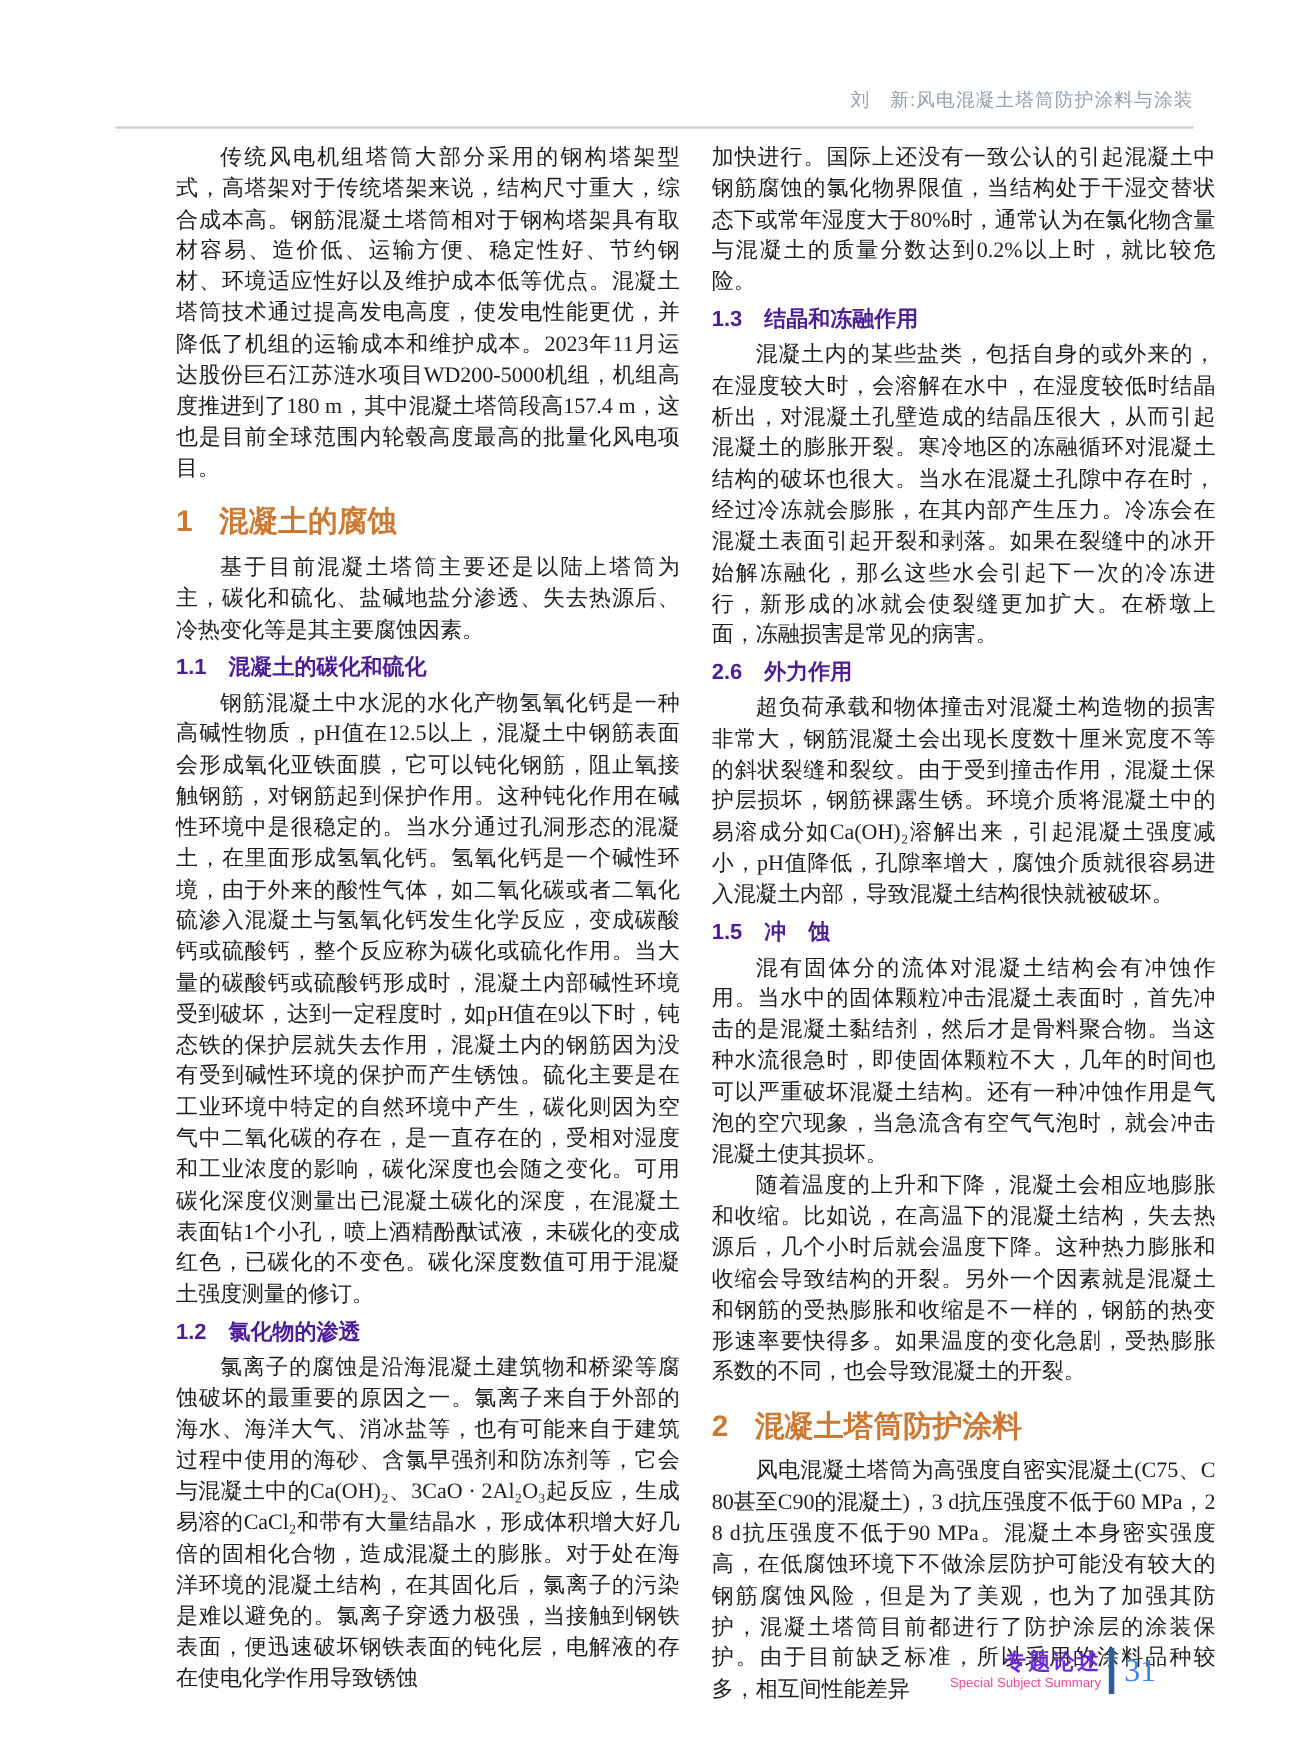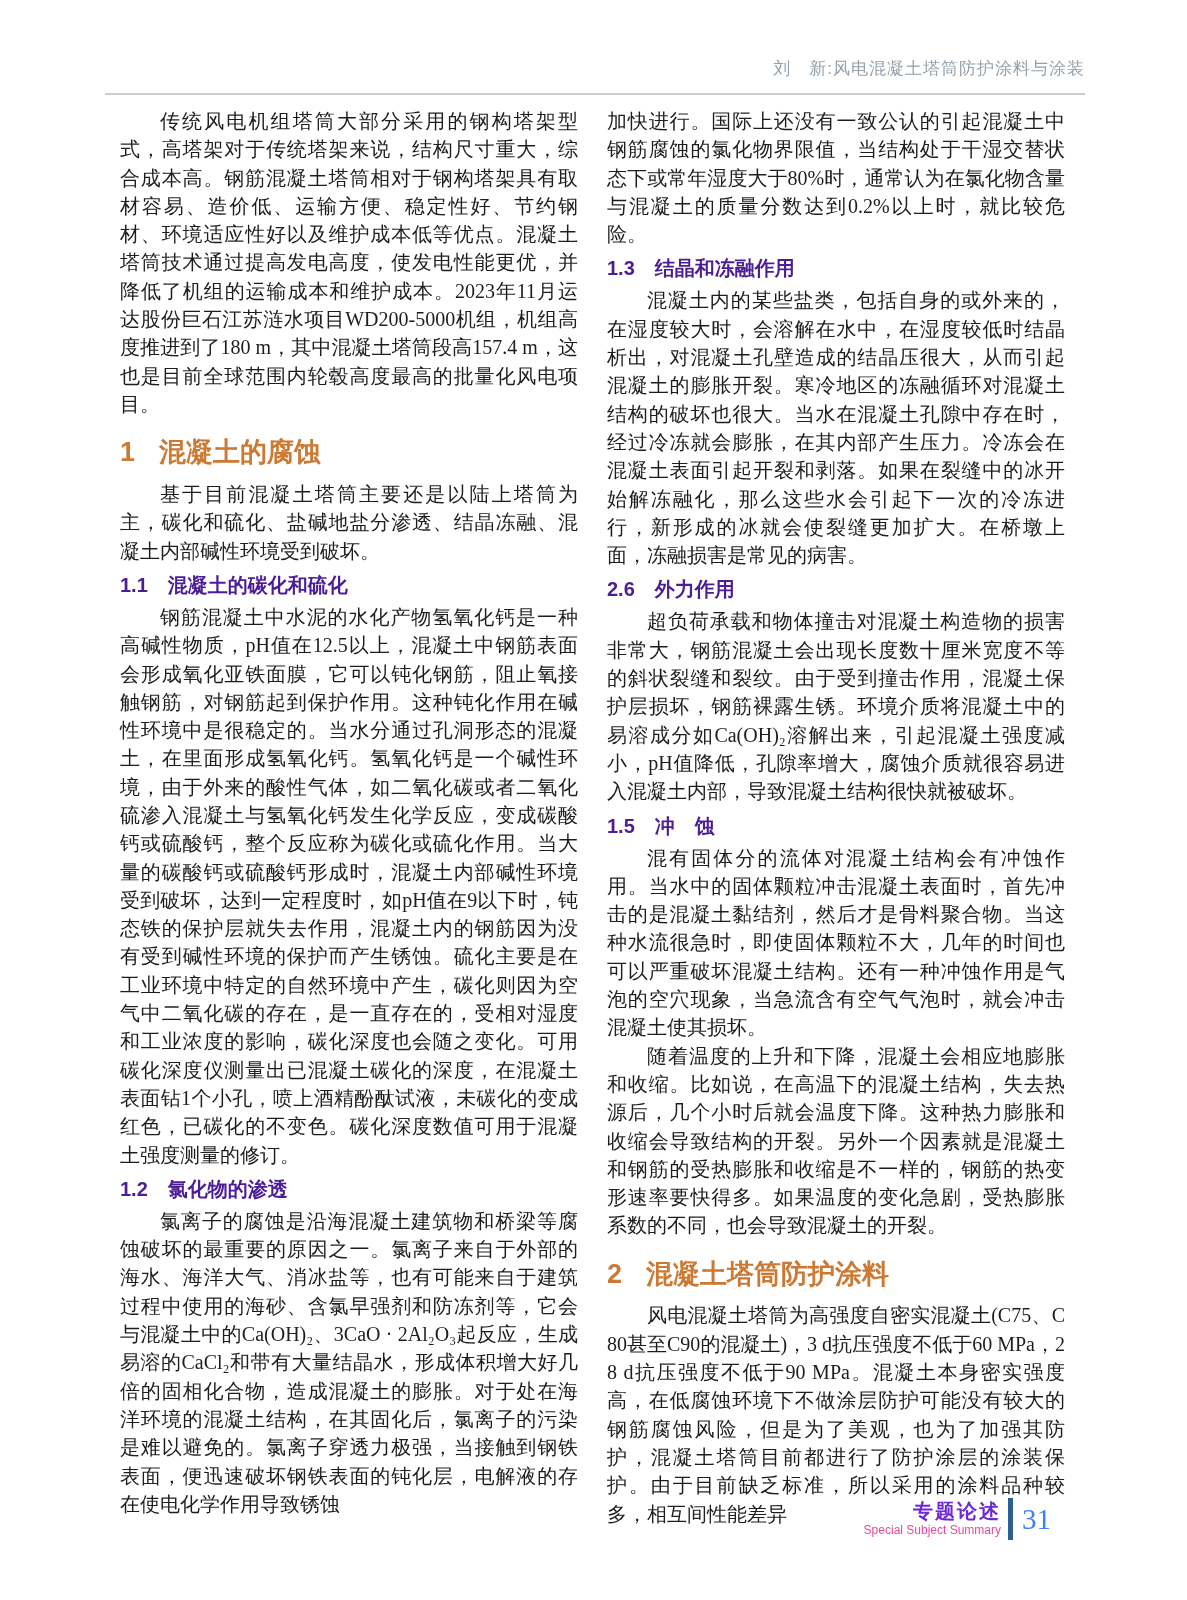--- a/index.html
+++ b/index.html
@@ -15,40 +15,41 @@
     font-family: "Liberation Serif", "DejaVu Serif", serif;
     color: #1d1d1d;
   }
   .page {
     position: absolute;
     inset: 0;
     background: #ffffff;
   }
   
   .page-header {
-    padding: 60px 102px 0 105px;
+    padding: 82px 102px 0 105px;
   }
   .running-title {
     text-align: right;
     font-family: "Liberation Sans", "DejaVu Sans", sans-serif;
     font-size: 17px;
     color: #94a1ac;
     letter-spacing: 1px;
     line-height: 1;
   }
   .header-rule {
     margin-top: 16px;
     border-bottom: 2px solid #c9ced3;
   }
   
   .columns {
     display: flex;
     gap: 29px;
     padding: 12px 122px 0 120px;
     box-sizing: border-box;
+    margin-left: 40px;
   }
   .col {
     width: 458px;
     flex: 0 0 auto;
   }
   .para {
     margin: 0;
     font-size: 20px;
     line-height: 28.3px;
     text-align: justify;
@@ -132,21 +133,21 @@
   <main class="columns">
 
     <section class="col">
       <p class="para">传统风电机组塔筒大部分采用的钢构塔架型式，高塔架对于传统塔架来说，结构尺寸重大，综合成本高。钢筋混凝土塔筒相对于钢构塔架具有取材容易、造价低、运输方便、稳定性好、节约钢材、环境适应性好以及维护成本低等优点。混凝土塔筒技术通过提高发电高度，使发电性能更优，并降低了机组的运输成本和维护成本。2023年11月运达股份巨石江苏涟水项目WD200-5000机组，机组高度推进到了180 m，其中混凝土塔筒段高157.4 m，这也是目前全球范围内轮毂高度最高的批量化风电项目。</p>
 
       <h2 class="h1">
           <span class="num">1</span>
           <span class="ttl">混凝土的腐蚀</span>
         </h2>
 
-      <p class="para">基于目前混凝土塔筒主要还是以陆上塔筒为主，碳化和硫化、盐碱地盐分渗透、结晶冻融、混凝土内部碱性环境受到破坏。</p>
+      <p class="para">基于目前混凝土塔筒主要还是以陆上塔筒为主，碳化和硫化、盐碱地盐分渗透、失去热源后、冷热变化等是其主要腐蚀因素。</p>
 
       <h3 class="h2">
           <span class="num">1.1</span>
           <span class="ttl">混凝土的碳化和硫化</span>
         </h3>
 
       <p class="para">钢筋混凝土中水泥的水化产物氢氧化钙是一种高碱性物质，pH值在12.5以上，混凝土中钢筋表面会形成氧化亚铁面膜，它可以钝化钢筋，阻止氧接触钢筋，对钢筋起到保护作用。这种钝化作用在碱性环境中是很稳定的。当水分通过孔洞形态的混凝土，在里面形成氢氧化钙。氢氧化钙是一个碱性环境，由于外来的酸性气体，如二氧化碳或者二氧化硫渗入混凝土与氢氧化钙发生化学反应，变成碳酸钙或硫酸钙，整个反应称为碳化或硫化作用。当大量的碳酸钙或硫酸钙形成时，混凝土内部碱性环境受到破坏，达到一定程度时，如pH值在9以下时，钝态铁的保护层就失去作用，混凝土内的钢筋因为没有受到碱性环境的保护而产生锈蚀。硫化主要是在工业环境中特定的自然环境中产生，碳化则因为空气中二氧化碳的存在，是一直存在的，受相对湿度和工业浓度的影响，碳化深度也会随之变化。可用碳化深度仪测量出已混凝土碳化的深度，在混凝土表面钻1个小孔，喷上酒精酚酞试液，未碳化的变成红色，已碳化的不变色。碳化深度数值可用于混凝土强度测量的修订。</p>
 
       <h3 class="h2">
           <span class="num">1.2</span>

